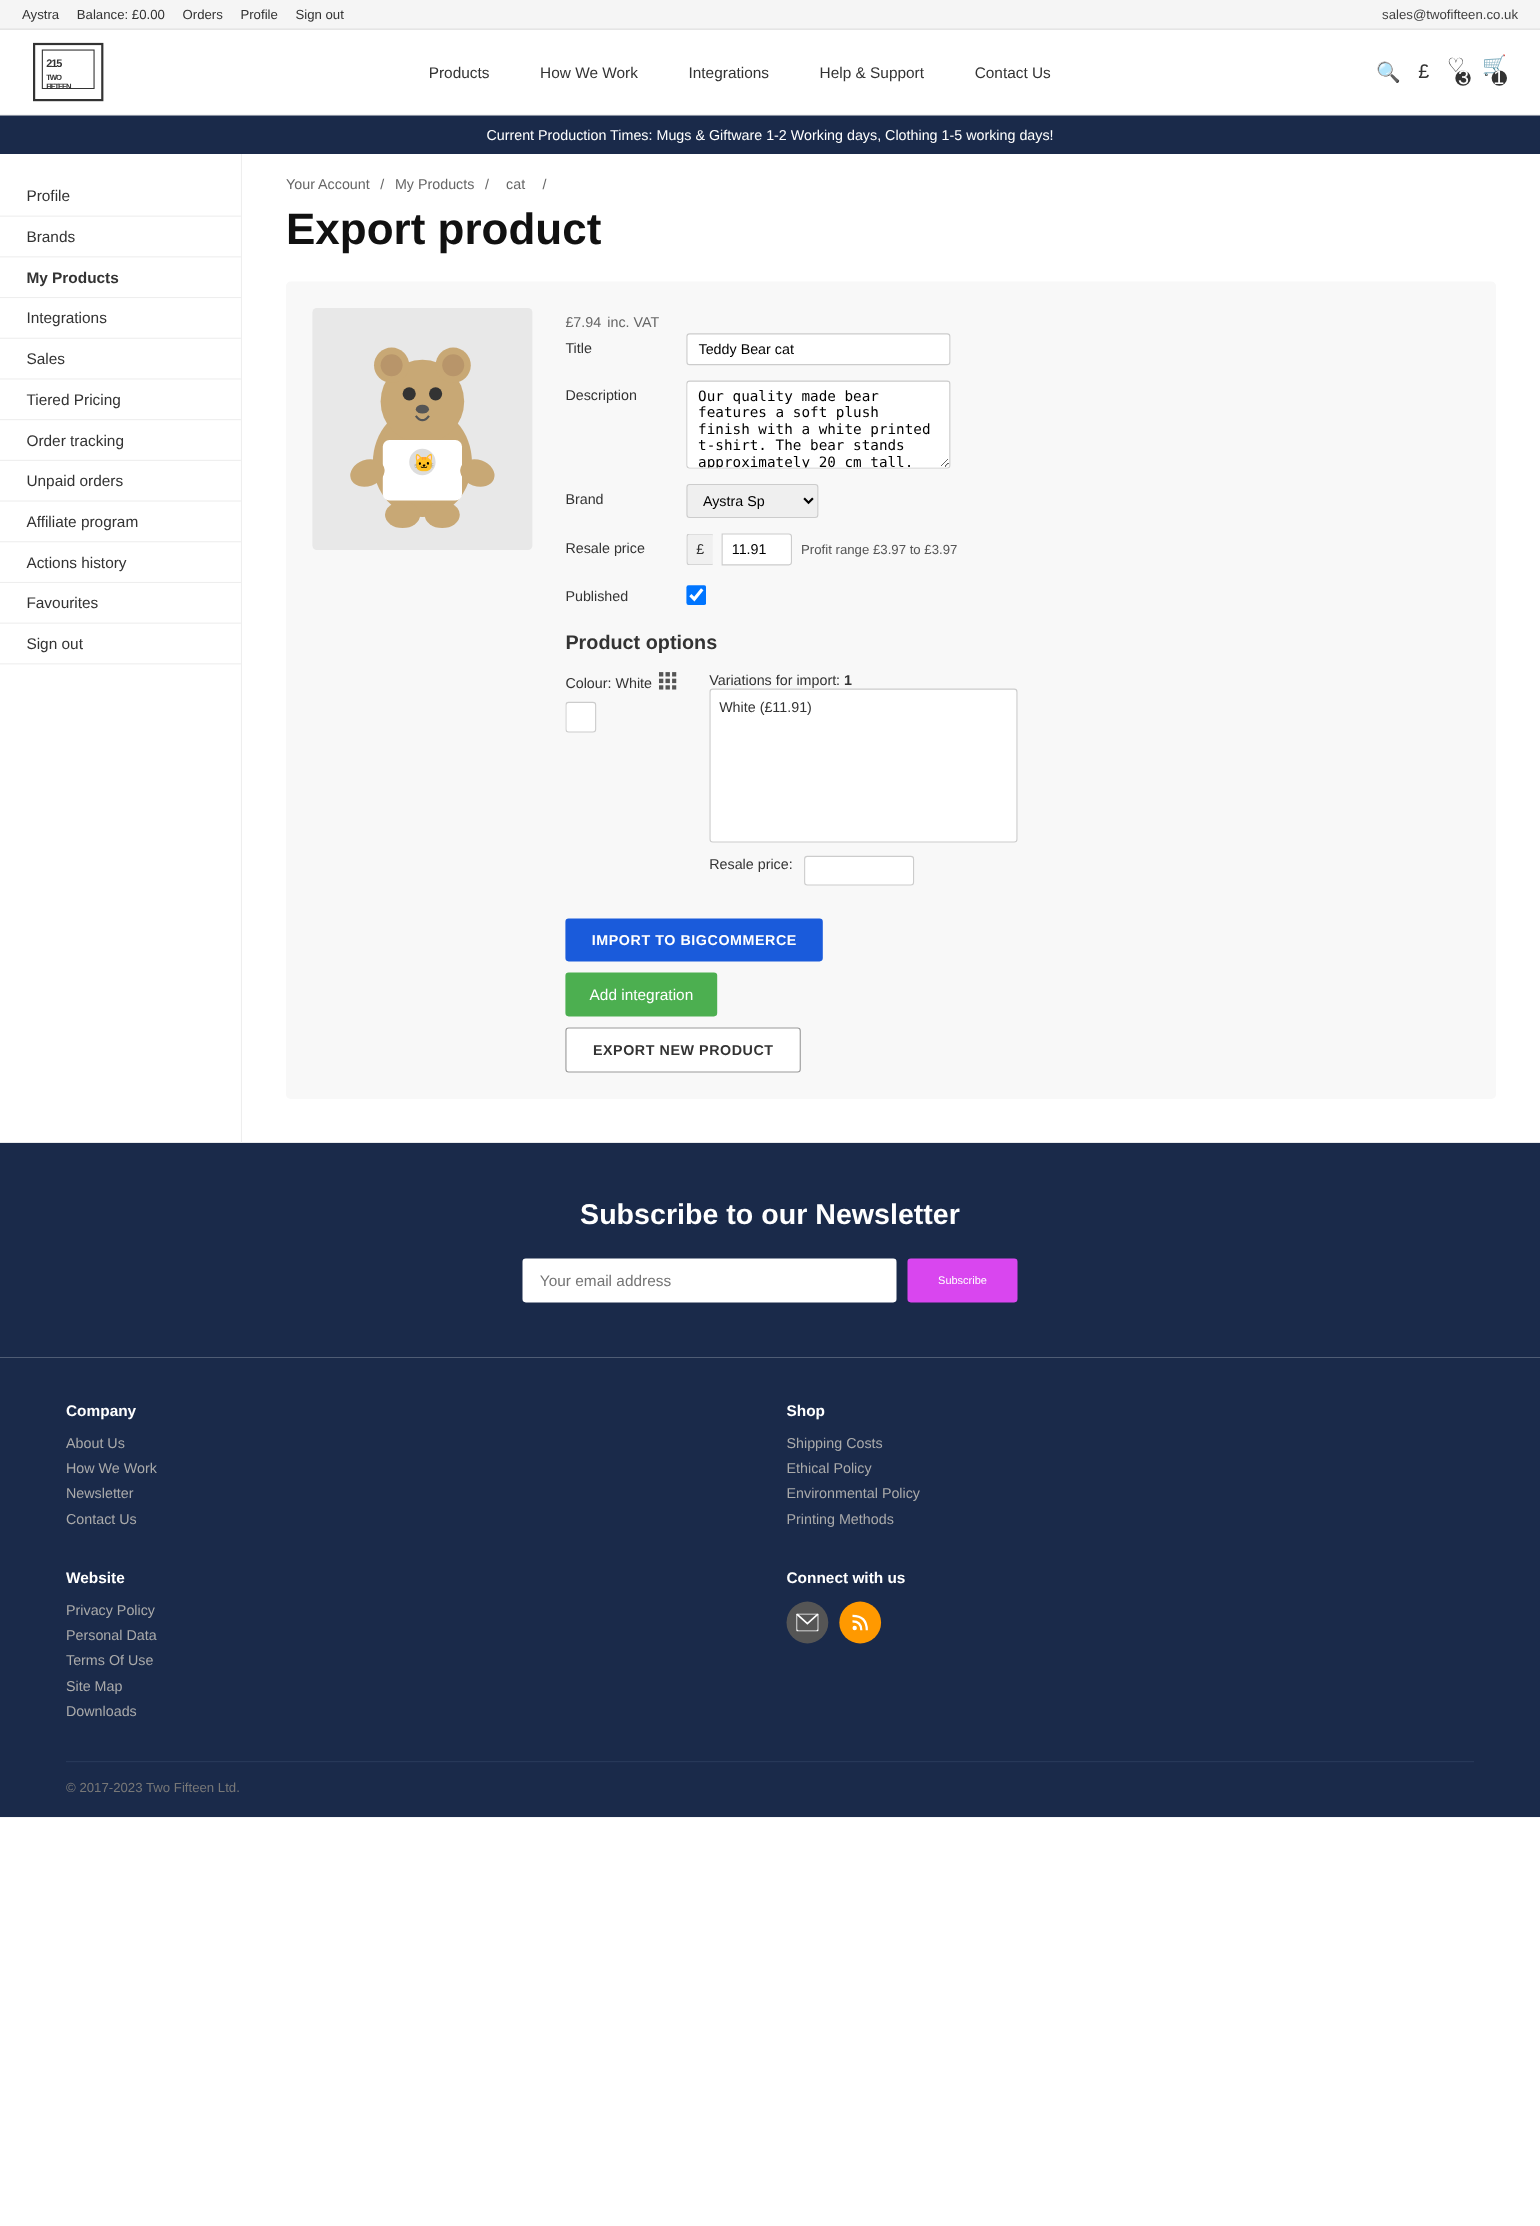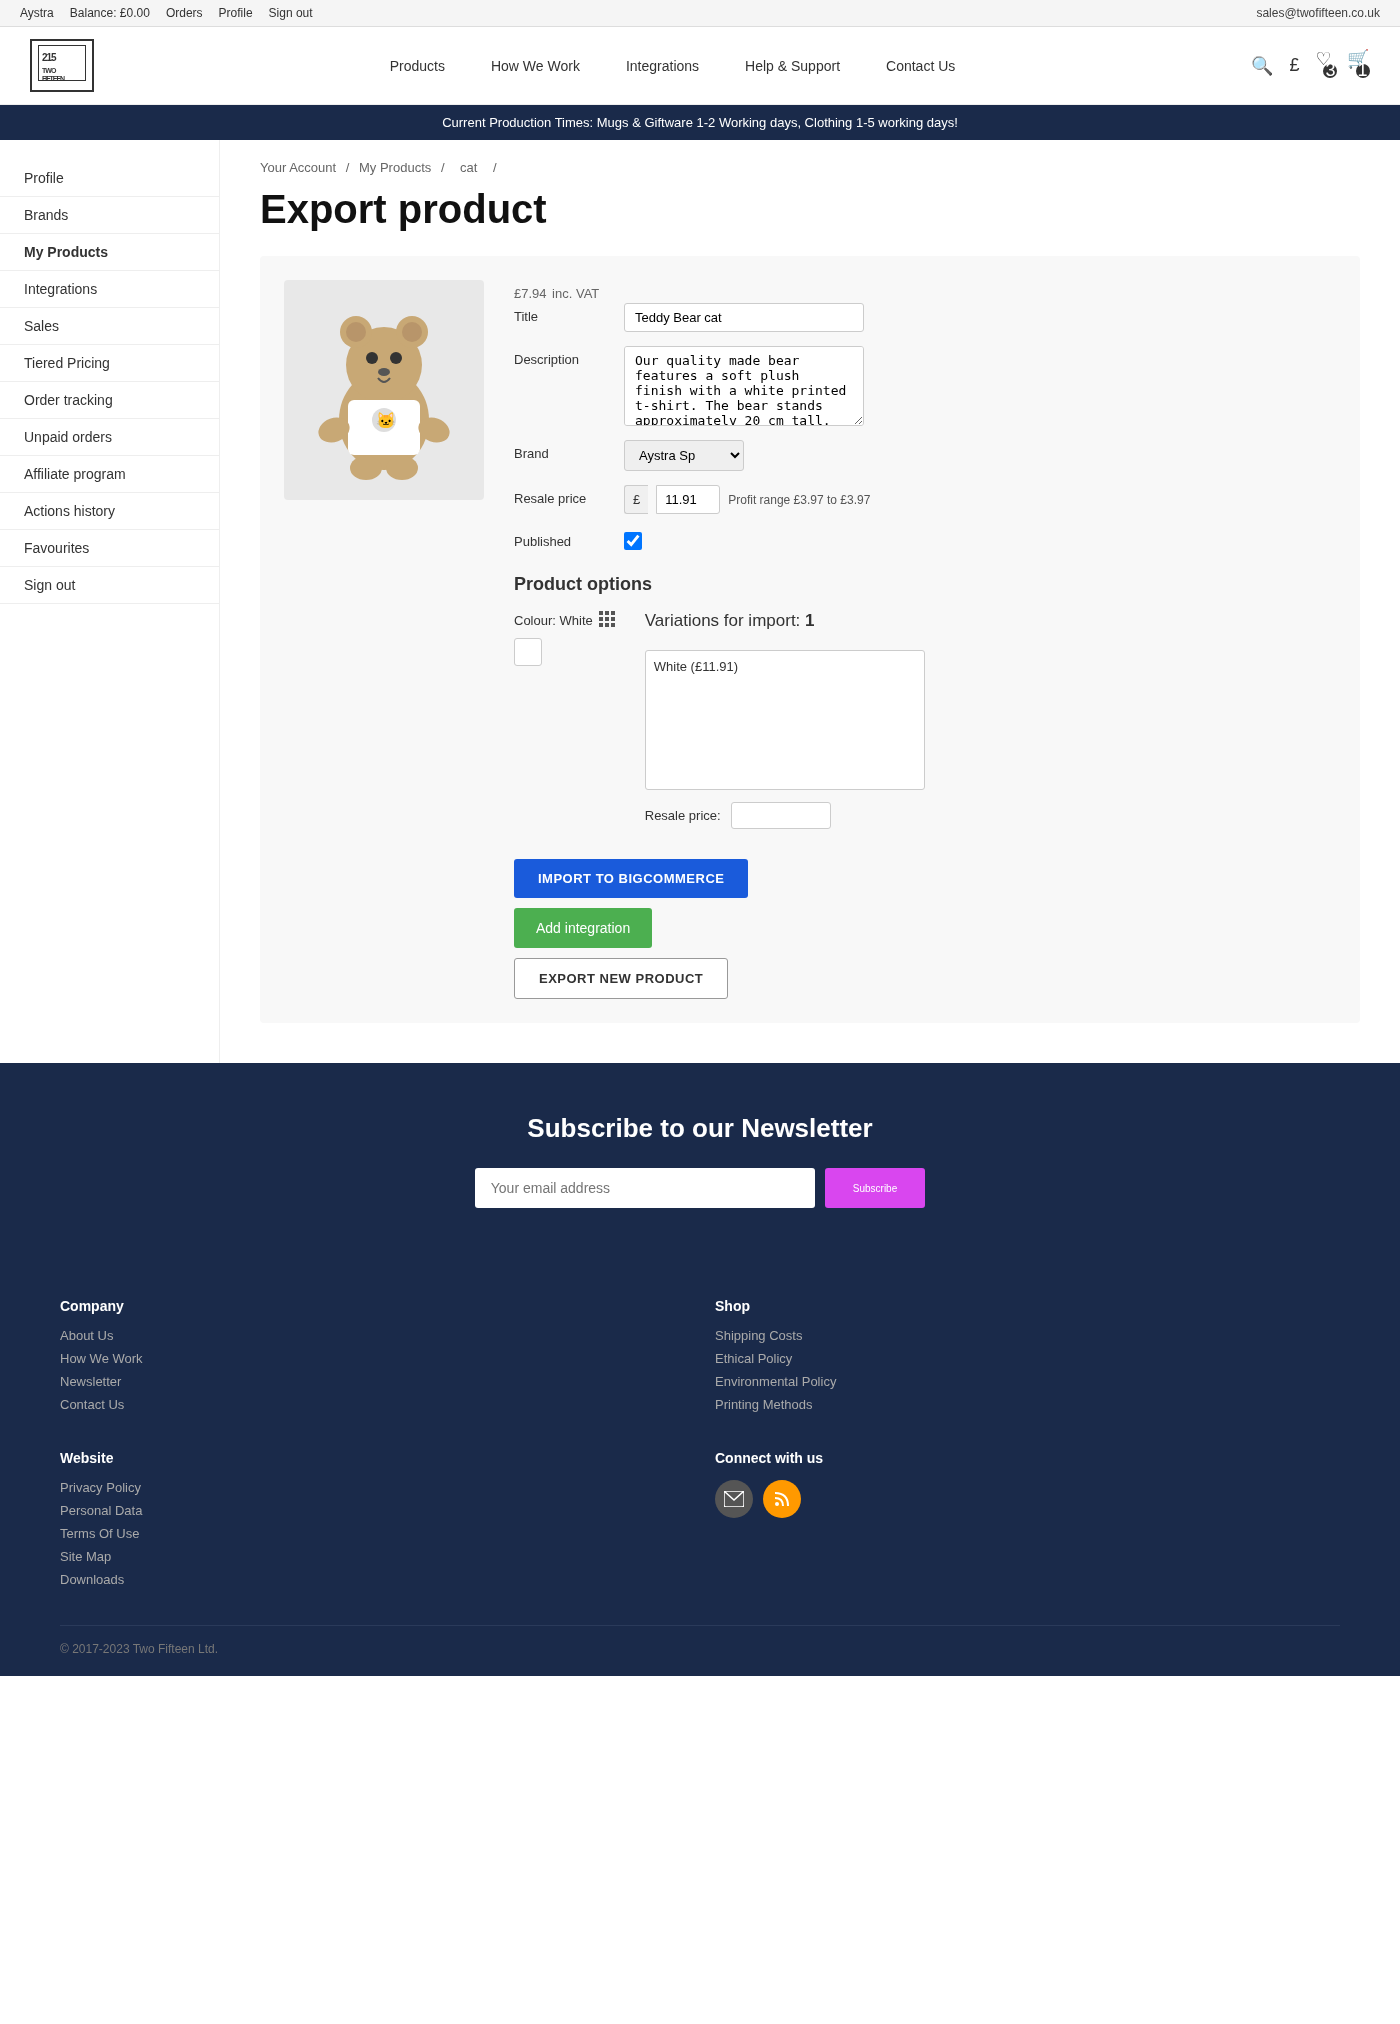--- a/index.html
+++ b/index.html
@@ -200,33 +200,32 @@
     .colour-label { font-size: 13px; margin-bottom: 8px; display: flex; align-items: center; gap: 6px; }
     .colour-swatch {
       width: 28px;
       height: 28px;
       border: 1px solid #ccc;
       border-radius: 3px;
       background: #fff;
       cursor: pointer;
     }
     .variations-section { flex: 1; }
-    .variations-label { font-size: 17px; margin-bottom: 19px; }
+    .variations-label { font-size: 13px; margin-bottom: 0; }
     .variations-box {
       border: 1px solid #ccc;
       border-radius: 3px;
       background: #fff;
       padding: 8px;
       min-height: 140px;
       width: 280px;
       font-size: 13px;
     }
     .resale-row {
       display: flex;
-      align-items: center;
       gap: 10px;
       margin-top: 12px;
     }
     .resale-row-label { font-size: 13px; }
     .resale-input {
       border: 1px solid #ccc;
       border-radius: 3px;
       padding: 5px 8px;
       width: 100px;
       font-size: 13px;

